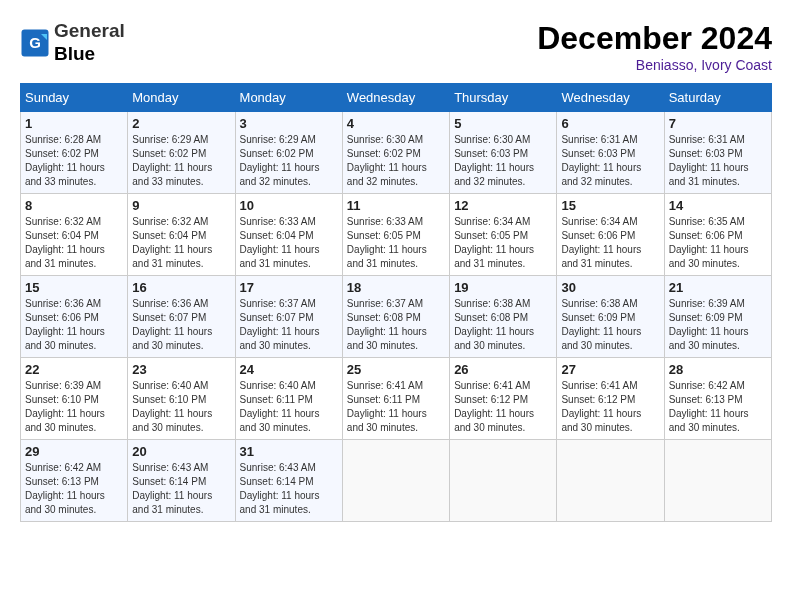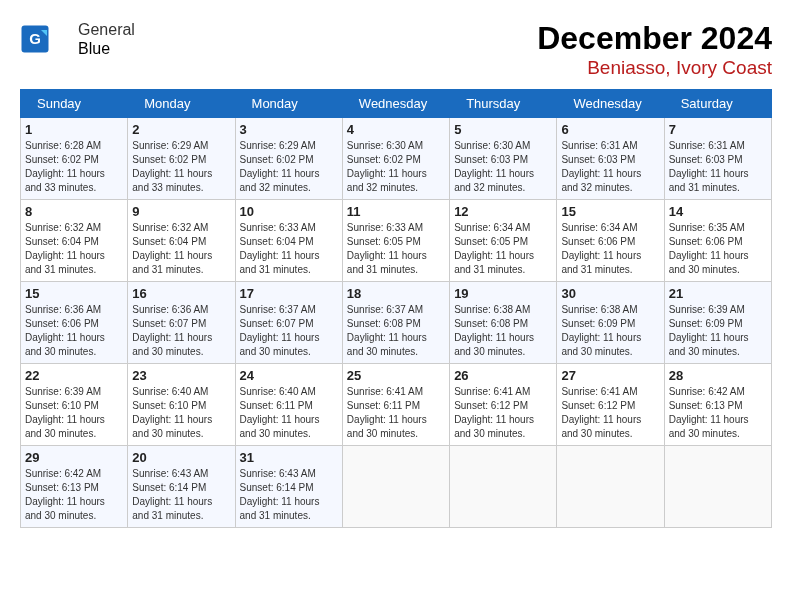--- a/index.html
+++ b/index.html
@@ -14,55 +14,54 @@
       display: flex;
       justify-content: space-between;
       align-items: flex-start;
       margin-bottom: 10px;
     }
     .logo {
       display: flex;
       align-items: center;
     }
     .logo-text {
-      font-size: 16px;
-      font-weight: normal;
+      font-size: 19px;
+      font-weight: bold;
       color: #333;
       line-height: 1.2;
-      margin-left: 24px;
     }
     .logo-text span {
       color: #000000;
     }
     .logo-icon {
       width: 30px;
       height: 30px;
       margin-right: 4px;
     }
     .title-area {
       text-align: right;
     }
     .month-title {
       font-size: 32px;
       font-weight: bold;
       color: #000000;
     }
     .location {
-      font-size: 19px;
-      color: #b91c1c;
+      font-size: 14px;
+      color: #4c1d95;
     }
     .calendar {
       width: 100%;
       border-collapse: collapse;
       font-size: 11px;
     }
     .calendar th {
       background-color: #1a6bbf;
       color: #fff;
-      padding: 6px 16px;
+      padding: 6px 4px;
       text-align: left;
       font-size: 13px;
       font-weight: normal;
       border: 1px solid #1a6bbf;
     }
     .calendar td {
       border: 1px solid #ccc;
       vertical-align: top;
       padding: 4px;
       width: 107px;

